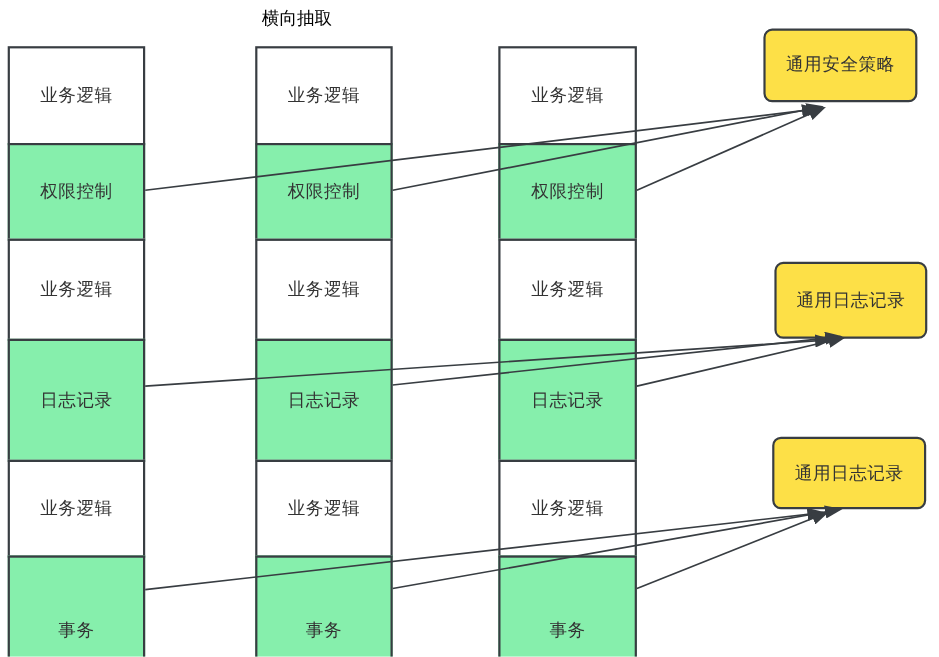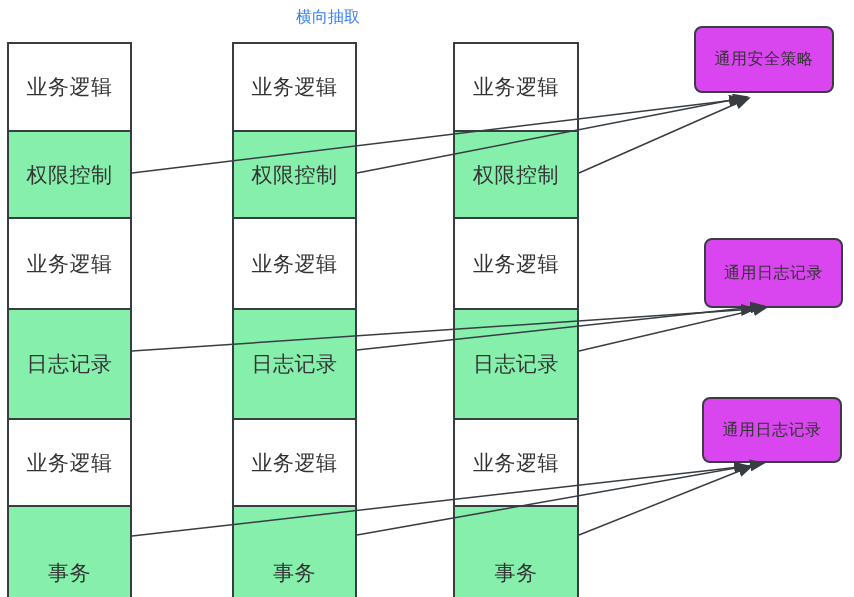--- a/index.html
+++ b/index.html
@@ -7,60 +7,60 @@
     position: relative;
     width: 854px;
     height: 597px;
     background: #ffffff;
     font-family: "DejaVu Sans", "Liberation Sans", sans-serif;
     color: #333333;
     overflow: hidden;
   }
   .diagram-title {
     position: absolute;
-    left: 228px;
+    left: 238px;
     top: 7px;
     width: 132px;
-    text-align: right;
+    text-align: left;
     font-size: 16px;
-    color: #3b82f6;
+    color: #000000;
     white-space: nowrap;
   }
   .col {
     position: absolute;
     top: 42px;
     width: 125px;
   }
   .col.c1 { left: 7px; }
   .col.c2 { left: 232px; }
   .col.c3 { left: 453px; width: 126px; }
   .cell {
     box-sizing: border-box;
     border: 2px solid #383d42;
     display: flex;
     align-items: center;
     justify-content: center;
-    font-size: 21px;
+    font-size: 16px;
     letter-spacing: 0.5px;
     background: #ffffff;
   }
   .cell + .cell { margin-top: -2px; }
   .col .cell:nth-child(1) { height: 90px; }
   .col .cell:nth-child(2) { height: 89px; }
   .col .cell:nth-child(3) { height: 93px; }
   .col .cell:nth-child(4) { height: 112px; }
   .col .cell:nth-child(5) { height: 89px; }
   .col .cell:nth-child(6) { height: 136px; }
   .cell.aspect { background: #86efac; }
   .aspect-box {
     position: absolute;
     box-sizing: border-box;
     border: 2px solid #383d42;
     border-radius: 8px;
-    background: #d946ef;
+    background: #fde047;
     display: flex;
     align-items: center;
     justify-content: center;
     font-size: 16px;
     letter-spacing: 0.5px;
   }
   #aspect-box-security    { left: 694px; top: 26px;  width: 140px; height: 67px; }
   #aspect-box-logging     { left: 704px; top: 238px; width: 139px; height: 70px; }
   #aspect-box-transaction { left: 702px; top: 397px; width: 140px; height: 66px; }
   #arrow-layer {

